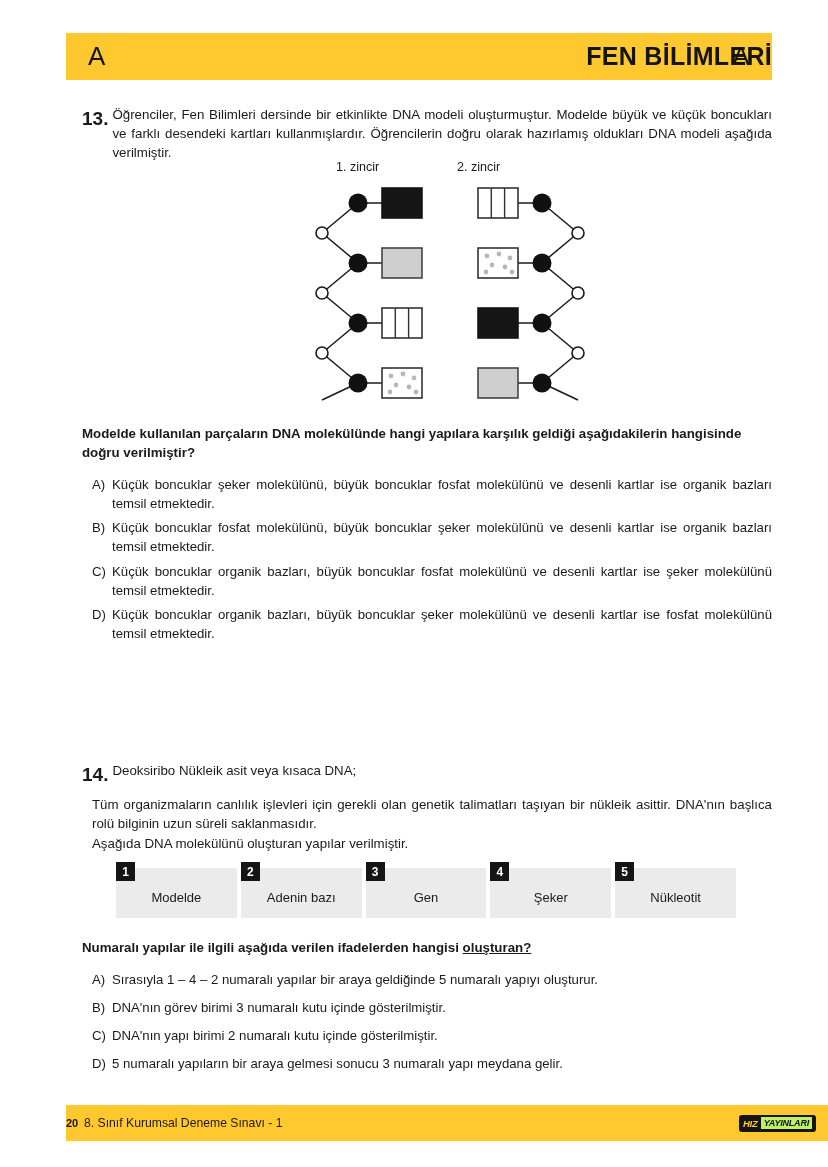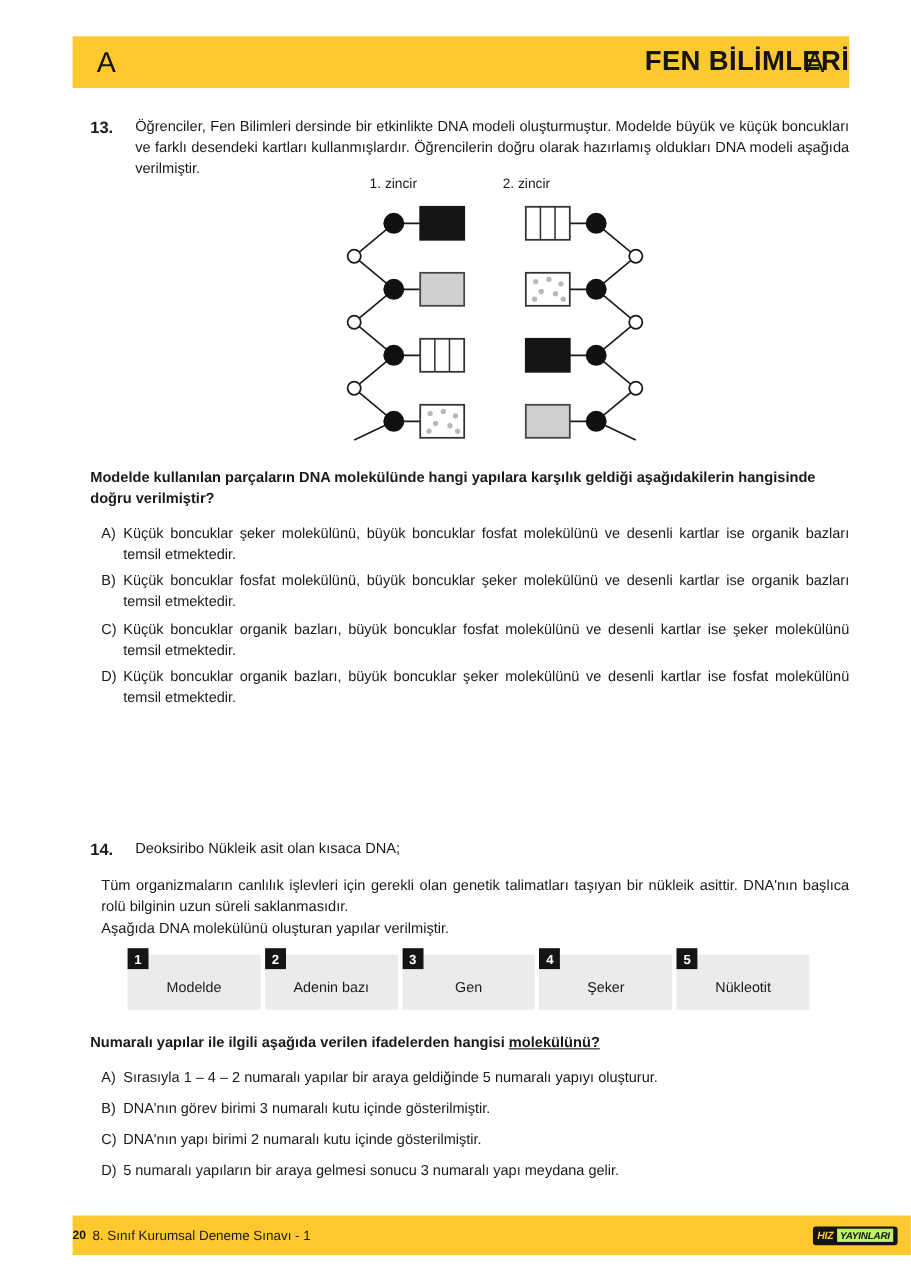--- a/index.html
+++ b/index.html
@@ -47,22 +47,22 @@
   .q-head {
     display: flex;
     align-items: flex-start;
     font-size: 13.3px;
     line-height: 1.42;
     text-align: justify;
   }
   .q-num {
     font-weight: bold;
     flex: 0 0 auto;
-    margin-right: 20px;
-    font-size: 15px;
+    margin-right: 4px;
+    font-size: 19px;
   }
   .q-text { flex: 1 1 auto; }
 
   .q-bold {
     font-weight: bold;
     font-size: 13.3px;
     line-height: 1.45;
   }
   .q-para {
     font-size: 13.3px;
@@ -307,21 +307,21 @@
   </div>
   <div class="opt">
     <span class="opt-key">D)</span>
     <span class="opt-txt">Küçük boncuklar organik bazları, büyük boncuklar şeker molekülünü ve desenli kartlar ise fosfat molekülünü temsil etmektedir.</span>
   </div>
 </div>
 
 <div class="q-block" style="top:762px;">
   <div class="q-head">
     <span class="q-num">14.</span>
-    <span class="q-text">Deoksiribo Nükleik asit olan kısaca DNA;</span>
+    <span class="q-text">Deoksiribo Nükleik asit veya kısaca DNA;</span>
   </div>
 </div>
 
 <div class="q-block" style="top:795px; left:92px; width:680px;">
   <div class="q-para">Tüm organizmaların canlılık işlevleri için gerekli olan genetik talimatları taşıyan bir nükleik asittir. DNA'nın başlıca rolü bilginin uzun süreli saklanmasıdır.</div>
 </div>
 
 <div class="q-block" style="top:834px; left:92px; width:680px;">
   <div class="q-para">Aşağıda DNA molekülünü oluşturan yapılar verilmiştir.</div>
 </div>
@@ -343,21 +343,21 @@
     <span class="num-tab">4</span>
     <span class="num-label">Şeker</span>
   </div>
   <div class="num-box">
     <span class="num-tab">5</span>
     <span class="num-label">Nükleotit</span>
   </div>
 </div>
 
 <div class="q-block" style="top:938px; width:690px;">
-  <div class="q-bold"><span>Numaralı yapılar ile ilgili aşağıda verilen ifadelerden hangisi </span><span class="u">molekülünü?</span></div>
+  <div class="q-bold"><span>Numaralı yapılar ile ilgili aşağıda verilen ifadelerden hangisi </span><span class="u">oluşturan?</span></div>
 </div>
 
 <div class="q-block opts" style="top:968px; left:92px; width:680px;">
   <div class="opt" style="margin-bottom:9px;">
     <span class="opt-key">A)</span>
     <span class="opt-txt">Sırasıyla 1 – 4 – 2 numaralı yapılar bir araya geldiğinde 5 numaralı yapıyı oluşturur.</span>
   </div>
   <div class="opt" style="margin-bottom:9px;">
     <span class="opt-key">B)</span>
     <span class="opt-txt">DNA'nın görev birimi 3 numaralı kutu içinde gösterilmiştir.</span>

